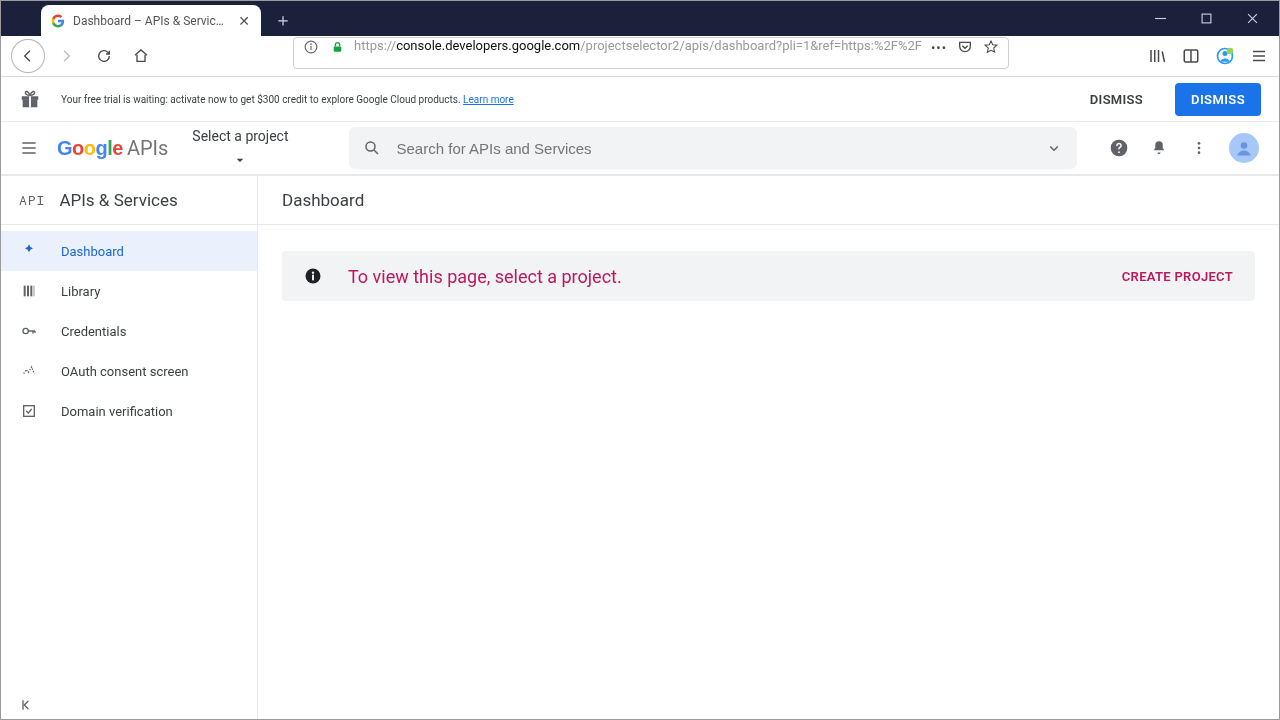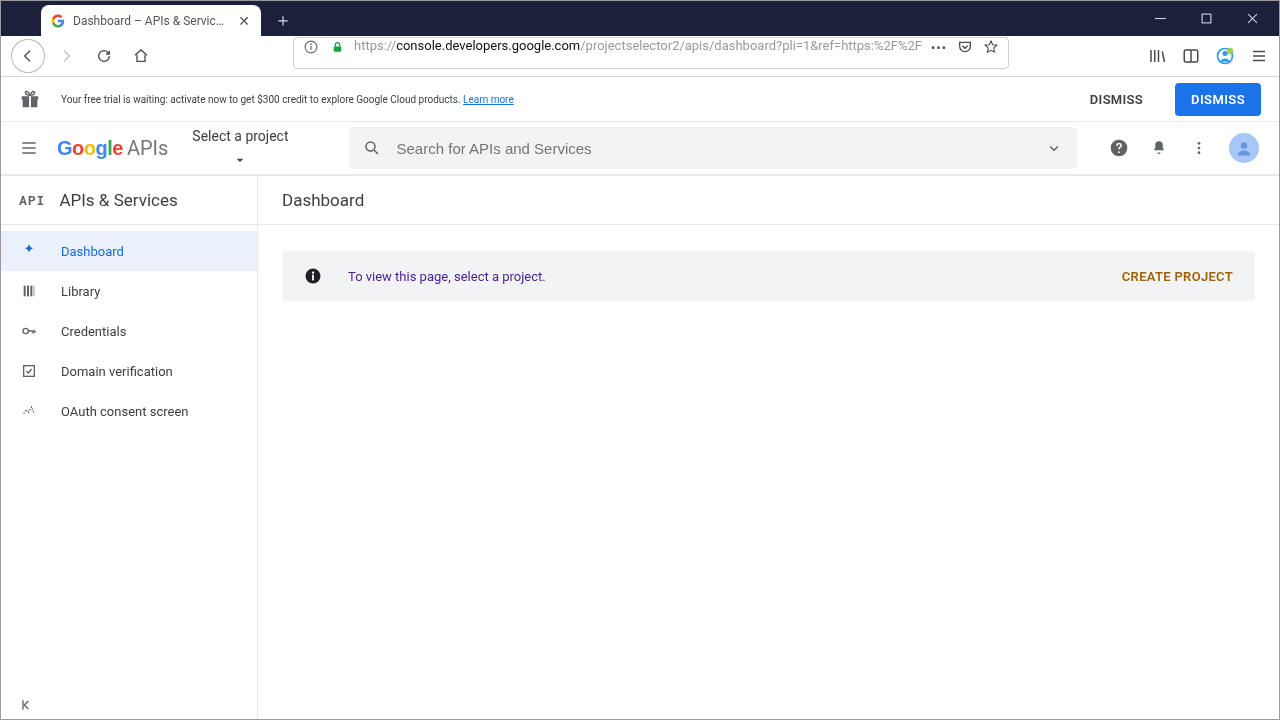--- a/index.html
+++ b/index.html
@@ -64,35 +64,35 @@
   .search-box input{border:0;outline:0;background:transparent;flex:1;font-size:15px;color:#5f6368;}
   .search-box .chev{color:#5f6368;}
   .hdr-right{display:flex;align-items:center;gap:20px;margin-left:auto;padding-right:10px;}
   .hdr-right .ic{color:#5f6368;width:20px;height:20px;display:flex;align-items:center;justify-content:center;cursor:pointer;}
   .avatar{width:30px;height:30px;border-radius:50%;background:#a6c7f7;display:flex;align-items:center;justify-content:center;}
   .avatar svg{width:20px;height:20px;fill:#6895de;}
   
   .body{display:flex;height:calc(100% - 35px - 40px - 44px - 52px);}
   .sidebar{width:256px;border-right:1px solid #e8e8e8;display:flex;flex-direction:column;position:relative;}
   .side-title{display:flex;align-items:center;height:48px;gap:14px;padding:0 18px;font-size:17px;font-weight:400;color:#3c4043;border-bottom:1px solid #e8e8e8;}
-  .api-mono{font-family:'Roboto Mono',monospace;font-weight:700;letter-spacing:1px;font-size:13px;color:#5f6368;}
+  .api-mono{font-family:'Roboto Mono',monospace;font-weight:400;letter-spacing:1px;font-size:13px;color:#5f6368;}
   .side-nav{padding-top:6px;}
   .side-item{display:flex;align-items:center;height:40px;padding:0 18px;gap:22px;font-size:13px;color:#3c4043;cursor:pointer;}
   .side-item .s-ic{width:20px;display:flex;justify-content:center;color:#5f6368;}
   .side-item.active{background:#eaf1fd;color:#1967d2;border-left:0;}
   .side-item.active .s-ic{color:#1967d2;}
   .collapse{position:absolute;bottom:10px;left:18px;color:#5f6368;}
   
   .main{flex:1;display:flex;flex-direction:column;}
   .page-head{height:48px;display:flex;align-items:center;padding:0 24px;font-size:17px;color:#3c4043;border-bottom:1px solid #e8e8e8;}
   .page-body{padding:26px 24px;}
   .info-bar{background:#f1f3f4;border-radius:4px;height:50px;display:flex;align-items:center;padding:0 22px;gap:26px;}
   .info-bar .info-ic{width:18px;height:18px;}
-  .info-bar .msg{flex:1;font-size:13px;color:#4c1d95;}
-  .create-link{color:#a16207;font-size:13px;font-weight:600;letter-spacing:.3px;cursor:pointer;}
+  .info-bar .msg{flex:1;font-size:18px;color:#be185d;}
+  .create-link{color:#be185d;font-size:13px;font-weight:600;letter-spacing:.3px;cursor:pointer;}
   svg{display:block;}
 </style>
 </head>
 <body>
 
 <div class="titlebar">
   <div class="tabs-row">
     <div class="tab">
       <span class="favicon">
         <svg viewBox="0 0 48 48">
@@ -312,33 +312,33 @@
             <svg width="16" height="16" viewBox="0 0 24 24">
               <circle cx="7" cy="12" r="4" fill="none" stroke="currentColor" stroke-width="2"></circle>
               <path d="M11 12h10M18 12v4M21 12v3" stroke="currentColor" stroke-width="2" fill="none"></path>
             </svg>
           </span>
         <span>Credentials</span>
       </div>
       <div class="side-item">
         <span class="s-ic">
             <svg width="16" height="16" viewBox="0 0 24 24">
+              <path d="M4 16l4-6 3 4 5-8 4 10" fill="none" stroke="currentColor" stroke-width="2" stroke-dasharray="2 2"></path>
+            </svg>
+          </span>
+        <span>OAuth consent screen</span>
+      </div>
+      <div class="side-item">
+        <span class="s-ic">
+            <svg width="16" height="16" viewBox="0 0 24 24">
               <rect x="4" y="4" width="16" height="16" fill="none" stroke="currentColor" stroke-width="2"></rect>
               <path d="M8 12l3 3 5-6" fill="none" stroke="currentColor" stroke-width="2"></path>
             </svg>
           </span>
         <span>Domain verification</span>
-      </div>
-      <div class="side-item">
-        <span class="s-ic">
-            <svg width="16" height="16" viewBox="0 0 24 24">
-              <path d="M4 16l4-6 3 4 5-8 4 10" fill="none" stroke="currentColor" stroke-width="2" stroke-dasharray="2 2"></path>
-            </svg>
-          </span>
-        <span>OAuth consent screen</span>
       </div>
     </div>
     <span class="collapse">
         <svg width="16" height="16" viewBox="0 0 24 24">
           <path d="M14 6l-6 6 6 6" fill="none" stroke="#5f6368" stroke-width="2"></path>
           <line x1="6" y1="5" x2="6" y2="19" stroke="#5f6368" stroke-width="2"></line>
         </svg>
       </span>
   </div>
 

